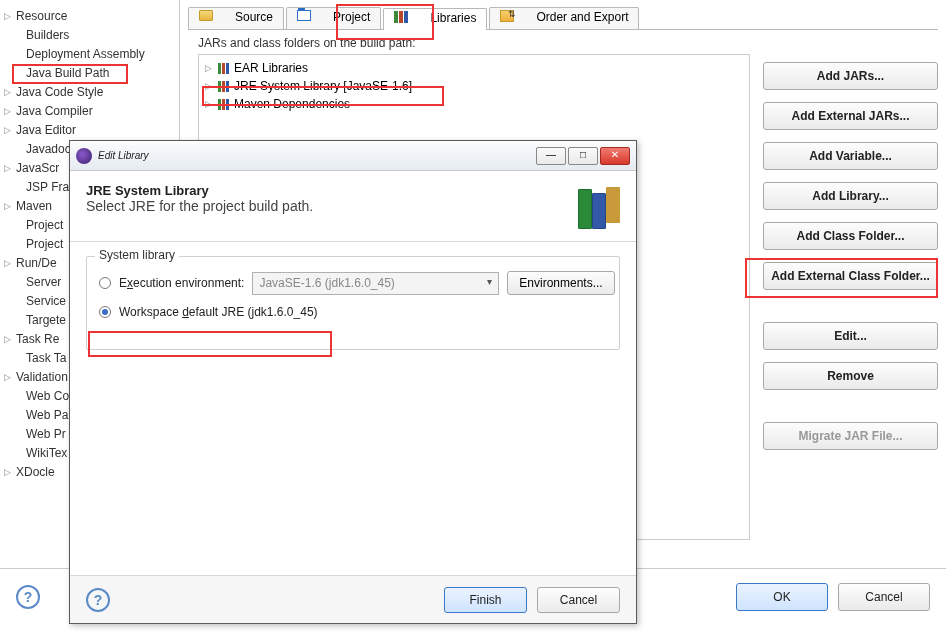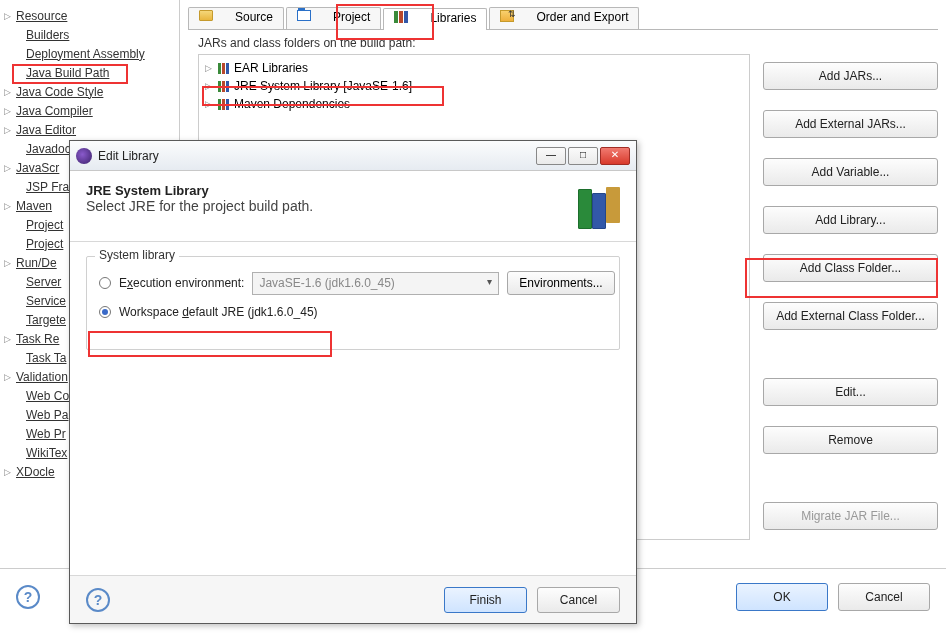--- a/index.html
+++ b/index.html
@@ -2,21 +2,21 @@
 <html><head>
 <meta charset="utf-8">
 <style>
   * { box-sizing: border-box; margin: 0; padding: 0; font-family: "Microsoft YaHei", "Segoe UI", Tahoma, sans-serif; font-size: 12px; }
   body { background: #ffffff; width: 946px; height: 639px; position: relative; overflow: hidden; }
 
   
   .left-tree { position: absolute; left: 0; top: 0; width: 180px; height: 568px; border-right: 1px solid #ccc; background: #fff; padding-top: 6px; }
   .tree-item { display: flex; align-items: center; height: 19px; padding-left: 4px; color: #333; cursor: default; }
   .tree-item .arrow { width: 10px; display: inline-block; color: #888; font-size: 9px; }
-  .tree-item .label { padding-left: 2px; text-decoration: underline; }
+  .tree-item .label { padding-left: 2px; }
   .tree-item.indent1 { padding-left: 14px; }
 
   
   .right-area { position: absolute; left: 180px; top: 0; width: 766px; height: 568px; background: #fff; padding: 6px 8px 0 8px; }
 
   
   .tabs { display: flex; align-items: flex-end; border-bottom: 1px solid #b8b8b8; height: 24px; }
   .tab { display: flex; gap: 22px; padding: 2px 10px; border: 1px solid #b8b8b8; border-bottom: none; margin-right: 2px; background: #f7f7f7; border-radius: 2px 2px 0 0; height: 22px; }
   .tab.active { background: #fff; position: relative; top: 1px; }
   .tab-icon { width: 14px; height: 12px; display: inline-block; }
@@ -35,37 +35,37 @@
   .bp-content { padding: 6px 0 0 10px; }
   .bp-desc { color: #333; margin-bottom: 4px; }
   .bp-treebox { border: 1px solid #ccc; width: 552px; height: 486px; background: #fff; padding: 4px 6px; }
   .bp-row { display: flex; align-items: center; height: 18px; gap: 4px; }
   .bp-arrow { color:#888; font-size:9px; width:9px; }
   .bp-lib-icon { width:12px; height:11px; position:relative; }
   .bp-lib-icon::before{content:"";position:absolute;left:0;top:0;width:3px;height:11px;background:#3a8a3a;}
   .bp-lib-icon::after{content:"";position:absolute;left:4px;top:0;width:3px;height:11px;background:#b8482c;box-shadow:4px 0 0 #3258a8;}
 
   
-  .side-buttons { position: absolute; right: 8px; top: 62px; width: 175px; display: flex; flex-direction: column; gap: 20px; }
+  .side-buttons { position: absolute; right: 8px; top: 62px; width: 175px; display: flex; flex-direction: column; gap: 12px; font-weight: bold; }
   .win-btn { height: 28px; border: 1px solid #a8a8a8; background: linear-gradient(#fdfdfd,#eaeaea); border-radius: 3px; text-align: center; line-height: 26px; color: #222; cursor: pointer; }
   .win-btn.disabled { color: #999; }
   .side-buttons .gap { height: 8px; }
 
   
   .bottom-bar { position:absolute; left:0; top:568px; width:946px; height:56px; border-top:1px solid #ccc; display:flex; align-items:center; justify-content:space-between; padding:0 16px; background:#fff; }
   .help-circle { width:24px; height:24px; border:2px solid #5a8ac8; border-radius:50%; color:#5a8ac8; text-align:center; line-height:20px; font-weight:bold; font-size:14px; }
   .bottom-btns { display:flex; gap:10px; }
   .bottom-btns .win-btn { width:92px; }
   .win-btn.primary { border:1px solid #3a78c8; background:linear-gradient(#eaf3ff,#cfe4ff); }
 
   
   .dialog { position:absolute; left:69px; top:140px; width:568px; height:484px; background:#fff; border:1px solid #5a5a5a; box-shadow:2px 2px 6px rgba(0,0,0,0.25); z-index:10; }
   .dlg-titlebar { height:30px; background:linear-gradient(#fbfcfd,#e6ebf1); border-bottom:1px solid #c8c8c8; display:flex; align-items:center; padding:0 6px; gap:6px; }
   .dlg-eclipse-icon { width:16px; height:16px; border-radius:50%; background:radial-gradient(circle at 40% 40%, #8a5acc, #3a2068); }
-  .dlg-title { flex:1; color:#222; font-size:12px; }
+  .dlg-title { flex:1; color:#222; font-size:10px;font-style:italic; }
   .dlg-winbtns { display:flex; gap:2px; }
   .dlg-wb { width:30px; height:18px; border:1px solid #888; background:linear-gradient(#fafafa,#eaeaea); border-radius:2px; text-align:center; line-height:14px; font-size:10px; }
   .dlg-wb.close { background:linear-gradient(#f07a70,#d83a2c); border-color:#a02c24; color:#fff; }
 
   .dlg-header { padding:12px 16px; border-bottom:1px solid #d8d8d8; display:flex; justify-content:space-between; align-items:flex-start; background:#fff; }
   .dlg-header h2 { font-size:13px; font-weight:bold; margin-bottom:0; color:#222; }
   .dlg-header p { color:#444; font-size:14px; }
   .dlg-books { width:48px; height:46px; position:relative; }
   .dlg-books::before{content:"";position:absolute;left:6px;top:6px;width:12px;height:38px;background:#2a8a3a;border:1px solid #1c6e2c;border-radius:1px;}
   .dlg-books::after{content:"";position:absolute;left:20px;top:10px;width:12px;height:34px;background:#3258a8;border:1px solid #244688;border-radius:1px;box-shadow:14px -6px 0 0 #c89a3a;}

